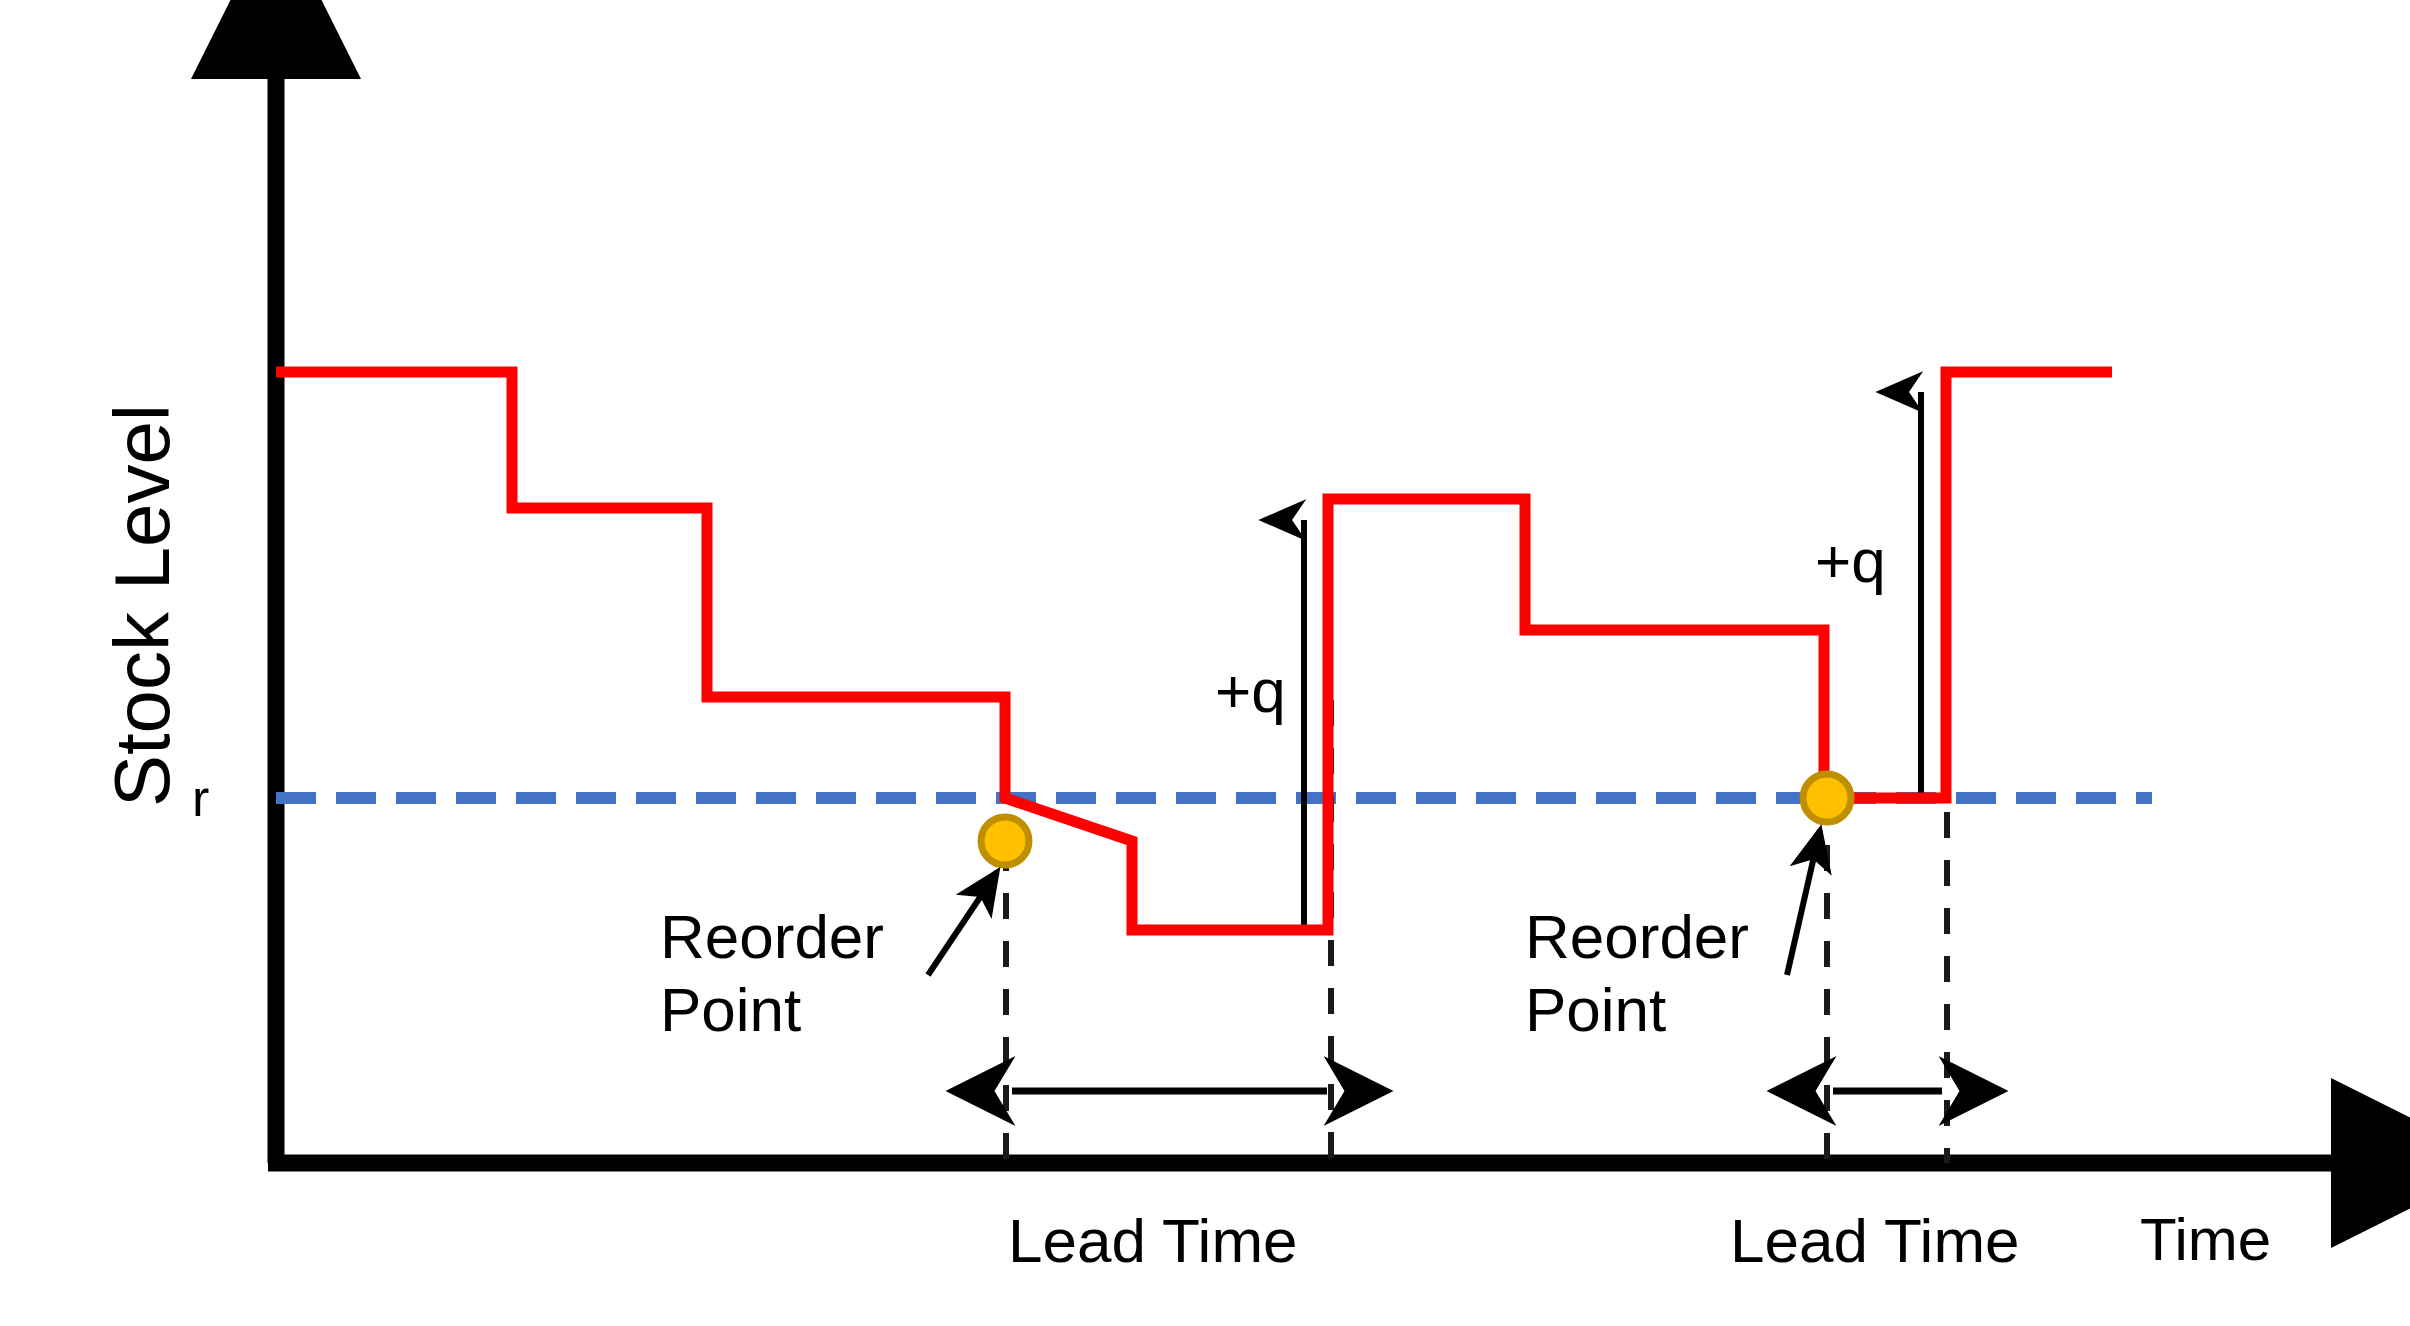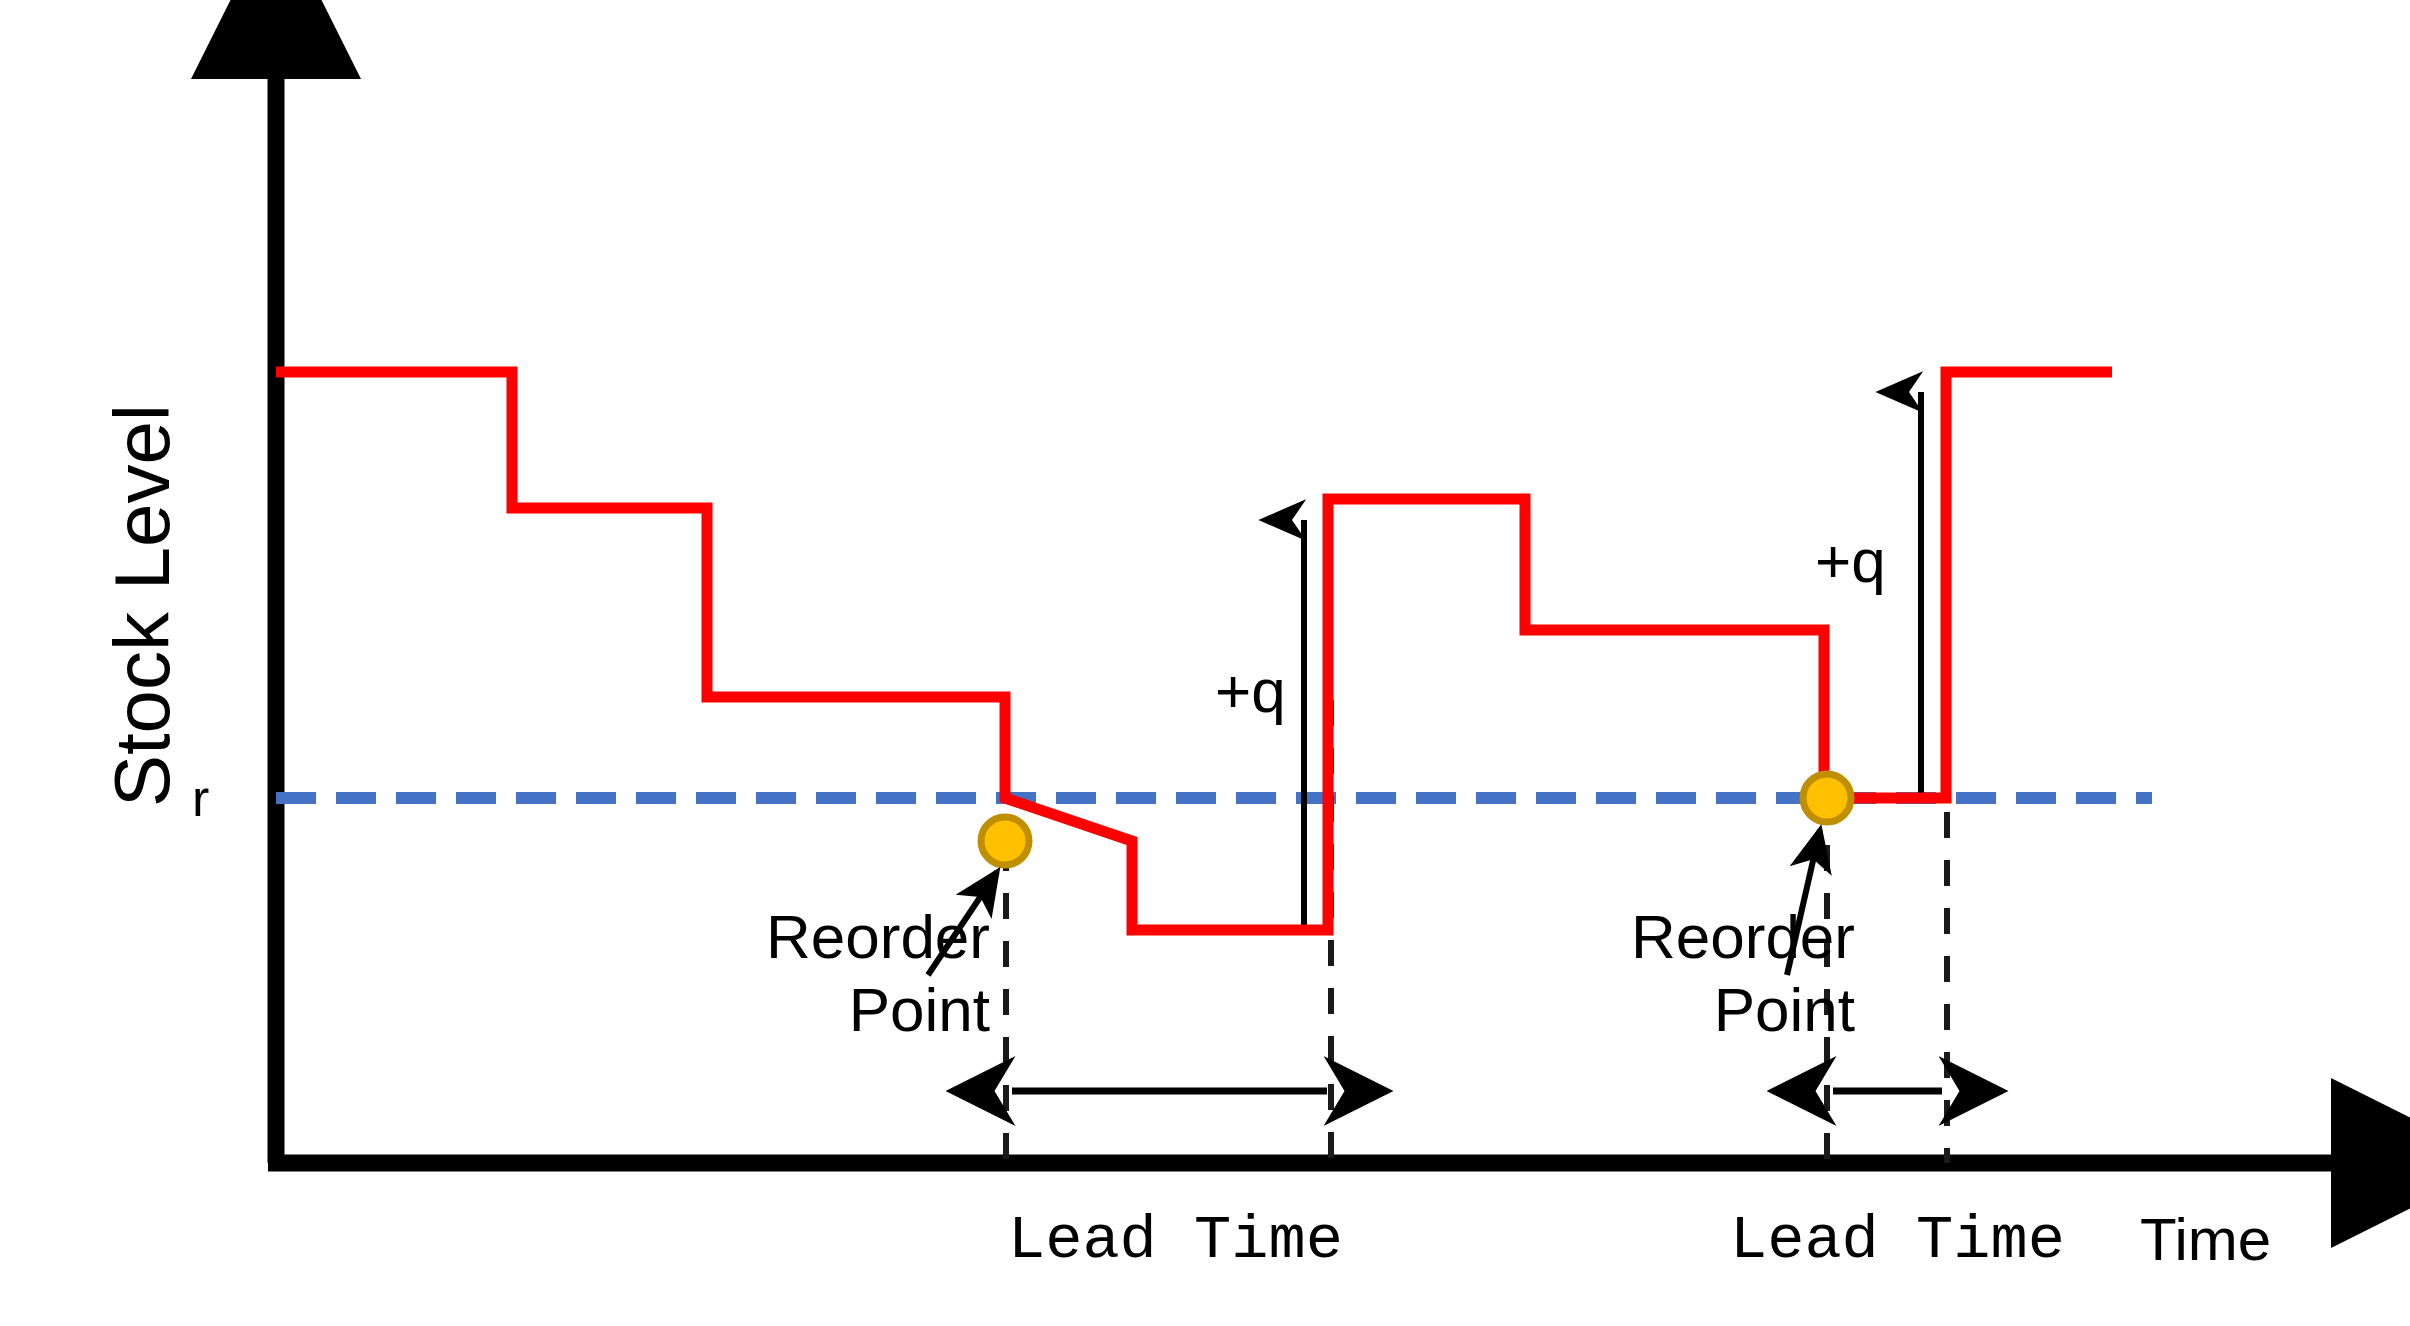--- a/index.html
+++ b/index.html
@@ -12,24 +12,24 @@
   #ylabel{
       left:-88px; top:560px; width:460px;
       transform:rotate(-90deg); transform-origin:50% 50%;
       font-size:78px; text-align:center; letter-spacing:0px;
   }
   #xlabel{left:2140px; top:1205px; font-size:60px;}
   #rlabel{left:192px; top:768px; font-size:52px;}
   .qlabel{font-size:62px;}
   #q1{left:1215px; top:655px;}
   #q2{left:1815px; top:525px;}
-  .annot{font-size:62px; text-align:right; line-height:1.18;}
+  .annot{font-size:62px; text-align:left; line-height:1.18;}
   #rp1{left:660px; top:900px; width:330px;}
   #rp2{left:1525px; top:900px; width:330px;}
-  .leadlbl{font-size:62px; text-align:left;font-family:Liberation Mono, monospace;}
+  .leadlbl{font-size:62px; text-align:left;}
   #lt1{left:1008px; top:1205px; width:320px;}
   #lt2{left:1730px; top:1205px; width:320px;}
 </style>
 </head>
 <body>
 
 <div id="stage">
 
   <svg class="layer" viewBox="0 0 2410 1326">
     <defs>

